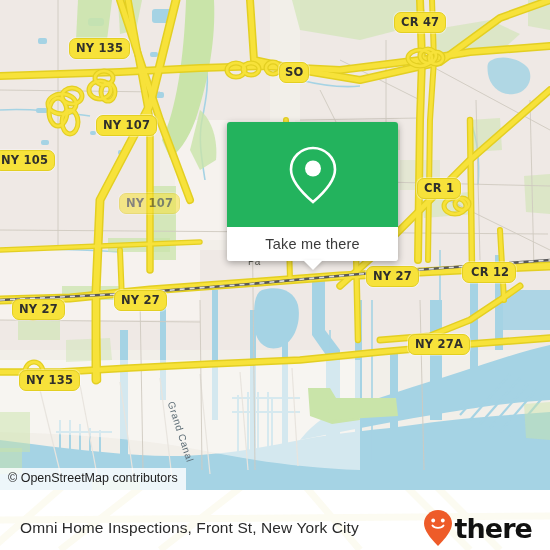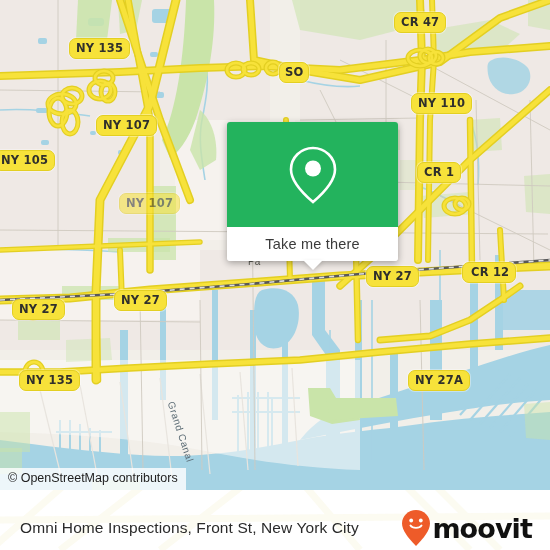--- a/index.html
+++ b/index.html
@@ -424,30 +424,29 @@
         <g>
           <path d="M0,300 L120,294 L250,284 L360,274 L470,266 L550,260" stroke="#585858" stroke-width="2.6" fill="none"></path>
           <path d="M0,300 L120,294 L250,284 L360,274 L470,266 L550,260" stroke="#dedede" stroke-width="1.6" fill="none" stroke-dasharray="5 5"></path>
         </g>
       </g>
     </svg>
 
     <div class="shield" style="left:69px;  top:38px;">NY 135</div>
     <div class="shield sq" style="left:251px; top:62px;margin-left:28px;">SO</div>
     <div class="shield" style="left:394px; top:12px;">CR 47</div>
-    <div class="shield" style="left:411px; top:93px;">NY 110</div>
     <div class="shield" style="left:96px;  top:115px;">NY 107</div>
     <div class="shield" style="left:-6px;  top:150px;">NY 105</div>
-    <div class="shield" style="left:417px; top:162px;">CR 1</div>
+    <div class="shield" style="left:417px; top:178px;">CR 1</div>
     <div class="shield faded" style="left:119px; top:193px;">NY 107</div>
     <div class="shield" style="left:366px; top:266px;">NY 27</div>
     <div class="shield" style="left:462px; top:262px;padding-left:8px;">CR 12</div>
     <div class="shield" style="left:114px; top:290px;">NY 27</div>
     <div class="shield" style="left:12px;  top:299px;">NY 27</div>
-    <div class="shield" style="left:408px; top:334px;margin-top:36px;">NY 27A</div>
+    <div class="shield" style="left:408px; top:334px;">NY 27A</div>
     <div class="shield" style="left:19px;  top:370px;">NY 135</div>
 
     <div class="canal-label" style="left:176px; top:400px; transform: rotate(72deg);">Grand Canal</div>
     <div class="place-label" style="left:248px; top:256px;">Pa</div>
 
     <div id="popup">
       <div id="popup-green">
         <svg width="52" height="62" viewBox="0 0 52 62">
           <path d="M26,4 C13.8,4 4,13.6 4,25.4 C4,35 12,46 26,58 C40,46 48,35 48,25.4 C48,13.6 38.2,4 26,4 Z" fill="none" stroke="#ffffff" stroke-width="2.6"></path>
           <circle cx="26" cy="24.5" r="8" fill="#ffffff"></circle>
@@ -477,17 +476,17 @@
       </g>
     </svg>
     <div id="footer-title">Omni Home Inspections, Front St, New York City</div>
     <div id="brand">
       <svg width="30" height="38" viewBox="0 0 30 38">
         <path d="M15,1 C7.3,1 1,7.1 1,14.6 C1,21.4 7.2,29.2 15,37 C22.8,29.2 29,21.4 29,14.6 C29,7.1 22.7,1 15,1 Z" fill="#ee5b29"></path>
         <circle cx="10.2" cy="11.5" r="1.9" fill="#ffffff"></circle>
         <circle cx="19.8" cy="11.5" r="1.9" fill="#ffffff"></circle>
         <path d="M9.5,16.5 C11.5,19.6 18.5,19.6 20.5,16.5" stroke="#ffffff" stroke-width="1.9" fill="none" stroke-linecap="round"></path>
       </svg>
-      <span id="brand-word">moovit</span>
+      <span id="brand-word">there</span>
     </div>
   </div>
 
 </div>
 
 </body></html>

